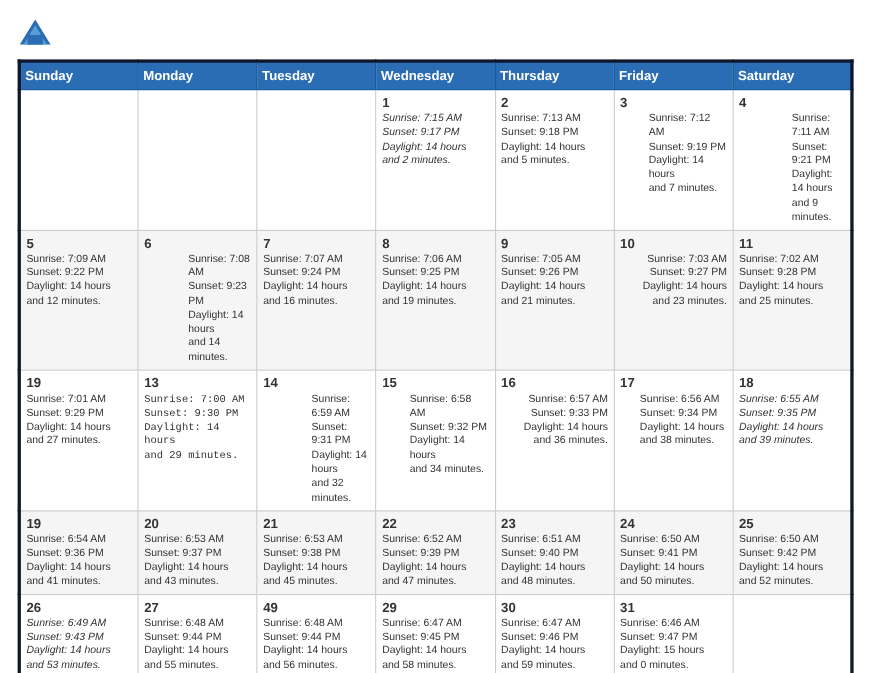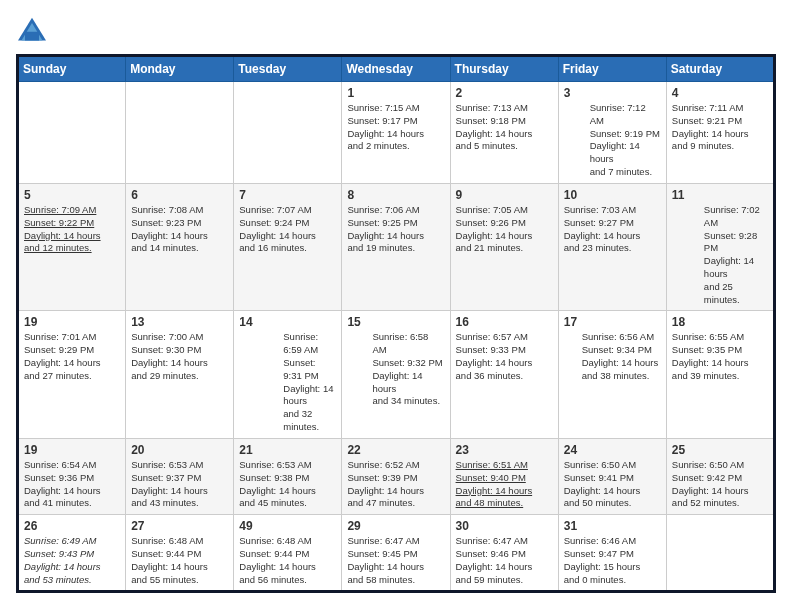--- a/index.html
+++ b/index.html
@@ -133,58 +133,58 @@
         <th>Saturday</th>
       </tr>
   </thead>
   <tbody id="calendar-body">
   <tr class="row-odd">
         <td class="empty"></td>
         <td class="empty"></td>
         <td class="empty"></td>
         <td>
           <span class="day-num">1</span>
-          <div class="day-info" style="white-space: pre-line;">Sunrise: 7:15 AM
+          <div class="day-info" style="white-space: pre-line; font-style: italic;">Sunrise: 7:15 AM
 Sunset: 9:17 PM
 Daylight: 14 hours
 and 2 minutes.</div>
         </td>
         <td>
           <span class="day-num">2</span>
           <div class="day-info" style="white-space: pre-line;">Sunrise: 7:13 AM
 Sunset: 9:18 PM
 Daylight: 14 hours
 and 5 minutes.</div>
         </td>
         <td>
           <span class="day-num">3</span>
           <div class="day-info" style="white-space: pre-line; margin-left: 26px;">Sunrise: 7:12 AM
 Sunset: 9:19 PM
 Daylight: 14 hours
 and 7 minutes.</div>
         </td>
         <td>
           <span class="day-num">4</span>
-          <div class="day-info" style="white-space: pre-line;">Sunrise: 7:11 AM
+          <div class="day-info" style="white-space: pre-line; margin-left: 48px;">Sunrise: 7:11 AM
 Sunset: 9:21 PM
 Daylight: 14 hours
 and 9 minutes.</div>
         </td>
       </tr>
       <tr class="row-even">
         <td>
           <span class="day-num">5</span>
-          <div class="day-info" style="white-space: pre-line; text-decoration: underline;">Sunrise: 7:09 AM
+          <div class="day-info" style="white-space: pre-line;">Sunrise: 7:09 AM
 Sunset: 9:22 PM
 Daylight: 14 hours
 and 12 minutes.</div>
         </td>
         <td>
           <span class="day-num">6</span>
-          <div class="day-info" style="white-space: pre-line;">Sunrise: 7:08 AM
+          <div class="day-info" style="white-space: pre-line; margin-left: 40px;">Sunrise: 7:08 AM
 Sunset: 9:23 PM
 Daylight: 14 hours
 and 14 minutes.</div>
         </td>
         <td>
           <span class="day-num">7</span>
           <div class="day-info" style="white-space: pre-line;">Sunrise: 7:07 AM
 Sunset: 9:24 PM
 Daylight: 14 hours
 and 16 minutes.</div>
@@ -198,79 +198,79 @@
         </td>
         <td>
           <span class="day-num">9</span>
           <div class="day-info" style="white-space: pre-line;">Sunrise: 7:05 AM
 Sunset: 9:26 PM
 Daylight: 14 hours
 and 21 minutes.</div>
         </td>
         <td>
           <span class="day-num">10</span>
-          <div class="day-info" style="white-space: pre-line;">Sunrise: 7:03 AM
+          <div class="day-info" style="white-space: pre-line; text-align: right;">Sunrise: 7:03 AM
 Sunset: 9:27 PM
 Daylight: 14 hours
 and 23 minutes.</div>
         </td>
         <td>
           <span class="day-num">11</span>
-          <div class="day-info" style="white-space: pre-line; margin-left: 32px;">Sunrise: 7:02 AM
+          <div class="day-info" style="white-space: pre-line;">Sunrise: 7:02 AM
 Sunset: 9:28 PM
 Daylight: 14 hours
 and 25 minutes.</div>
         </td>
       </tr>
       <tr class="row-odd">
         <td>
           <span class="day-num">19</span>
           <div class="day-info" style="white-space: pre-line;">Sunrise: 7:01 AM
 Sunset: 9:29 PM
 Daylight: 14 hours
 and 27 minutes.</div>
         </td>
         <td>
           <span class="day-num">13</span>
-          <div class="day-info" style="white-space: pre-line;">Sunrise: 7:00 AM
+          <div class="day-info" style="white-space: pre-line; font-family: Liberation Mono, monospace;">Sunrise: 7:00 AM
 Sunset: 9:30 PM
 Daylight: 14 hours
 and 29 minutes.</div>
         </td>
         <td>
           <span class="day-num">14</span>
           <div class="day-info" style="white-space: pre-line; margin-left: 44px;">Sunrise: 6:59 AM
 Sunset: 9:31 PM
 Daylight: 14 hours
 and 32 minutes.</div>
         </td>
         <td>
           <span class="day-num">15</span>
           <div class="day-info" style="white-space: pre-line; margin-left: 25px;">Sunrise: 6:58 AM
 Sunset: 9:32 PM
 Daylight: 14 hours
 and 34 minutes.</div>
         </td>
         <td>
           <span class="day-num">16</span>
-          <div class="day-info" style="white-space: pre-line;">Sunrise: 6:57 AM
+          <div class="day-info" style="white-space: pre-line; text-align: right;">Sunrise: 6:57 AM
 Sunset: 9:33 PM
 Daylight: 14 hours
 and 36 minutes.</div>
         </td>
         <td>
           <span class="day-num">17</span>
           <div class="day-info" style="white-space: pre-line; margin-left: 18px;">Sunrise: 6:56 AM
 Sunset: 9:34 PM
 Daylight: 14 hours
 and 38 minutes.</div>
         </td>
         <td>
           <span class="day-num">18</span>
-          <div class="day-info" style="white-space: pre-line;">Sunrise: 6:55 AM
+          <div class="day-info" style="white-space: pre-line; font-style: italic;">Sunrise: 6:55 AM
 Sunset: 9:35 PM
 Daylight: 14 hours
 and 39 minutes.</div>
         </td>
       </tr>
       <tr class="row-even">
         <td>
           <span class="day-num">19</span>
           <div class="day-info" style="white-space: pre-line;">Sunrise: 6:54 AM
 Sunset: 9:36 PM
@@ -293,21 +293,21 @@
         </td>
         <td>
           <span class="day-num">22</span>
           <div class="day-info" style="white-space: pre-line;">Sunrise: 6:52 AM
 Sunset: 9:39 PM
 Daylight: 14 hours
 and 47 minutes.</div>
         </td>
         <td>
           <span class="day-num">23</span>
-          <div class="day-info" style="white-space: pre-line; text-decoration: underline;">Sunrise: 6:51 AM
+          <div class="day-info" style="white-space: pre-line;">Sunrise: 6:51 AM
 Sunset: 9:40 PM
 Daylight: 14 hours
 and 48 minutes.</div>
         </td>
         <td>
           <span class="day-num">24</span>
           <div class="day-info" style="white-space: pre-line;">Sunrise: 6:50 AM
 Sunset: 9:41 PM
 Daylight: 14 hours
 and 50 minutes.</div>

